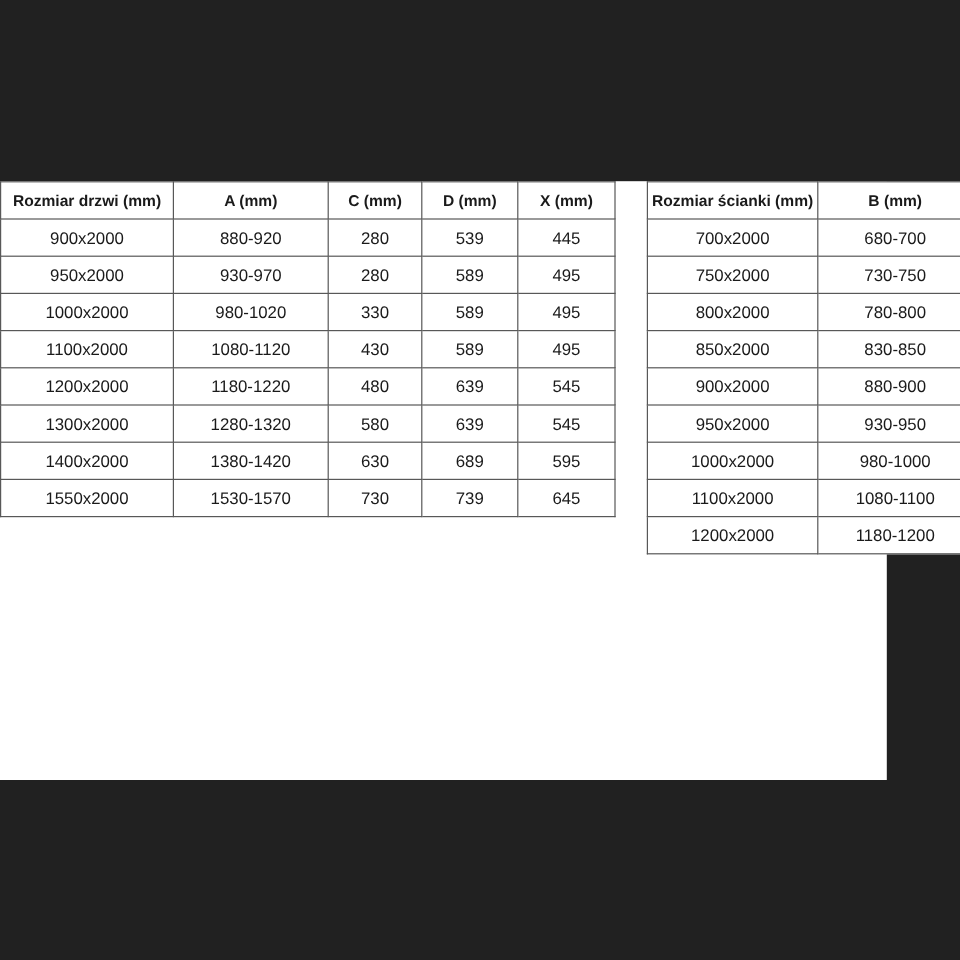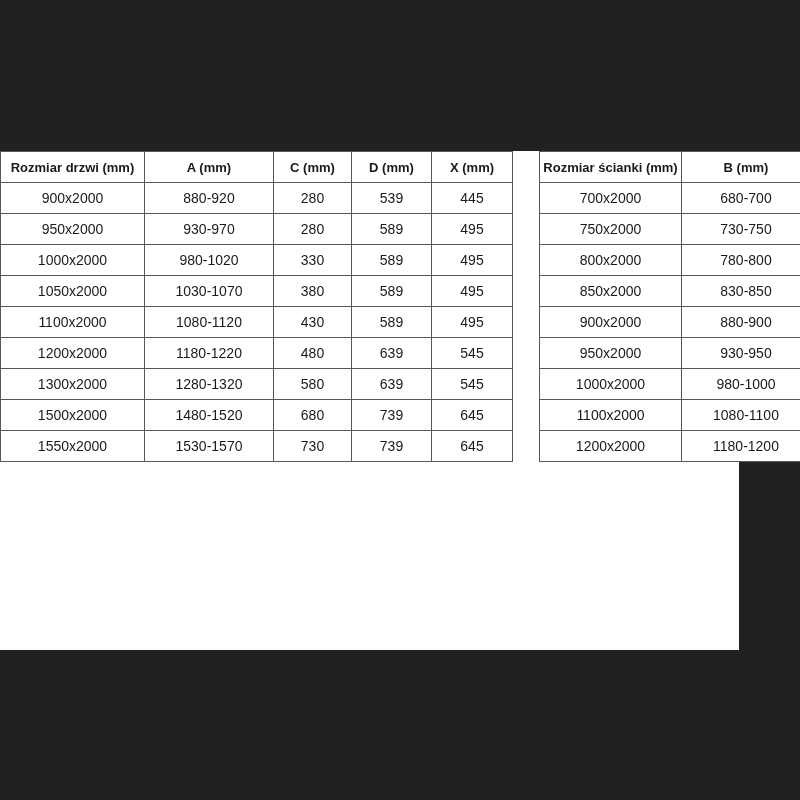--- a/index.html
+++ b/index.html
@@ -96,27 +96,20 @@
           <td>495</td>
         </tr>
         <tr>
           <td>1000x2000</td>
           <td>980-1020</td>
           <td>330</td>
           <td>589</td>
           <td>495</td>
         </tr>
         <tr>
-          <td>1050x2000</td>
-          <td>1030-1070</td>
-          <td>380</td>
-          <td>589</td>
-          <td>495</td>
-        </tr>
-        <tr>
           <td>1100x2000</td>
           <td>1080-1120</td>
           <td>430</td>
           <td>589</td>
           <td>495</td>
         </tr>
         <tr>
           <td>1200x2000</td>
           <td>1180-1220</td>
           <td>480</td>
@@ -124,25 +117,25 @@
           <td>545</td>
         </tr>
         <tr>
           <td>1300x2000</td>
           <td>1280-1320</td>
           <td>580</td>
           <td>639</td>
           <td>545</td>
         </tr>
         <tr>
-          <td>1500x2000</td>
-          <td>1480-1520</td>
-          <td>680</td>
-          <td>739</td>
-          <td>645</td>
+          <td>1400x2000</td>
+          <td>1380-1420</td>
+          <td>630</td>
+          <td>689</td>
+          <td>595</td>
         </tr>
         <tr>
           <td>1550x2000</td>
           <td>1530-1570</td>
           <td>730</td>
           <td>739</td>
           <td>645</td>
         </tr>
       </tbody>
     </table>

